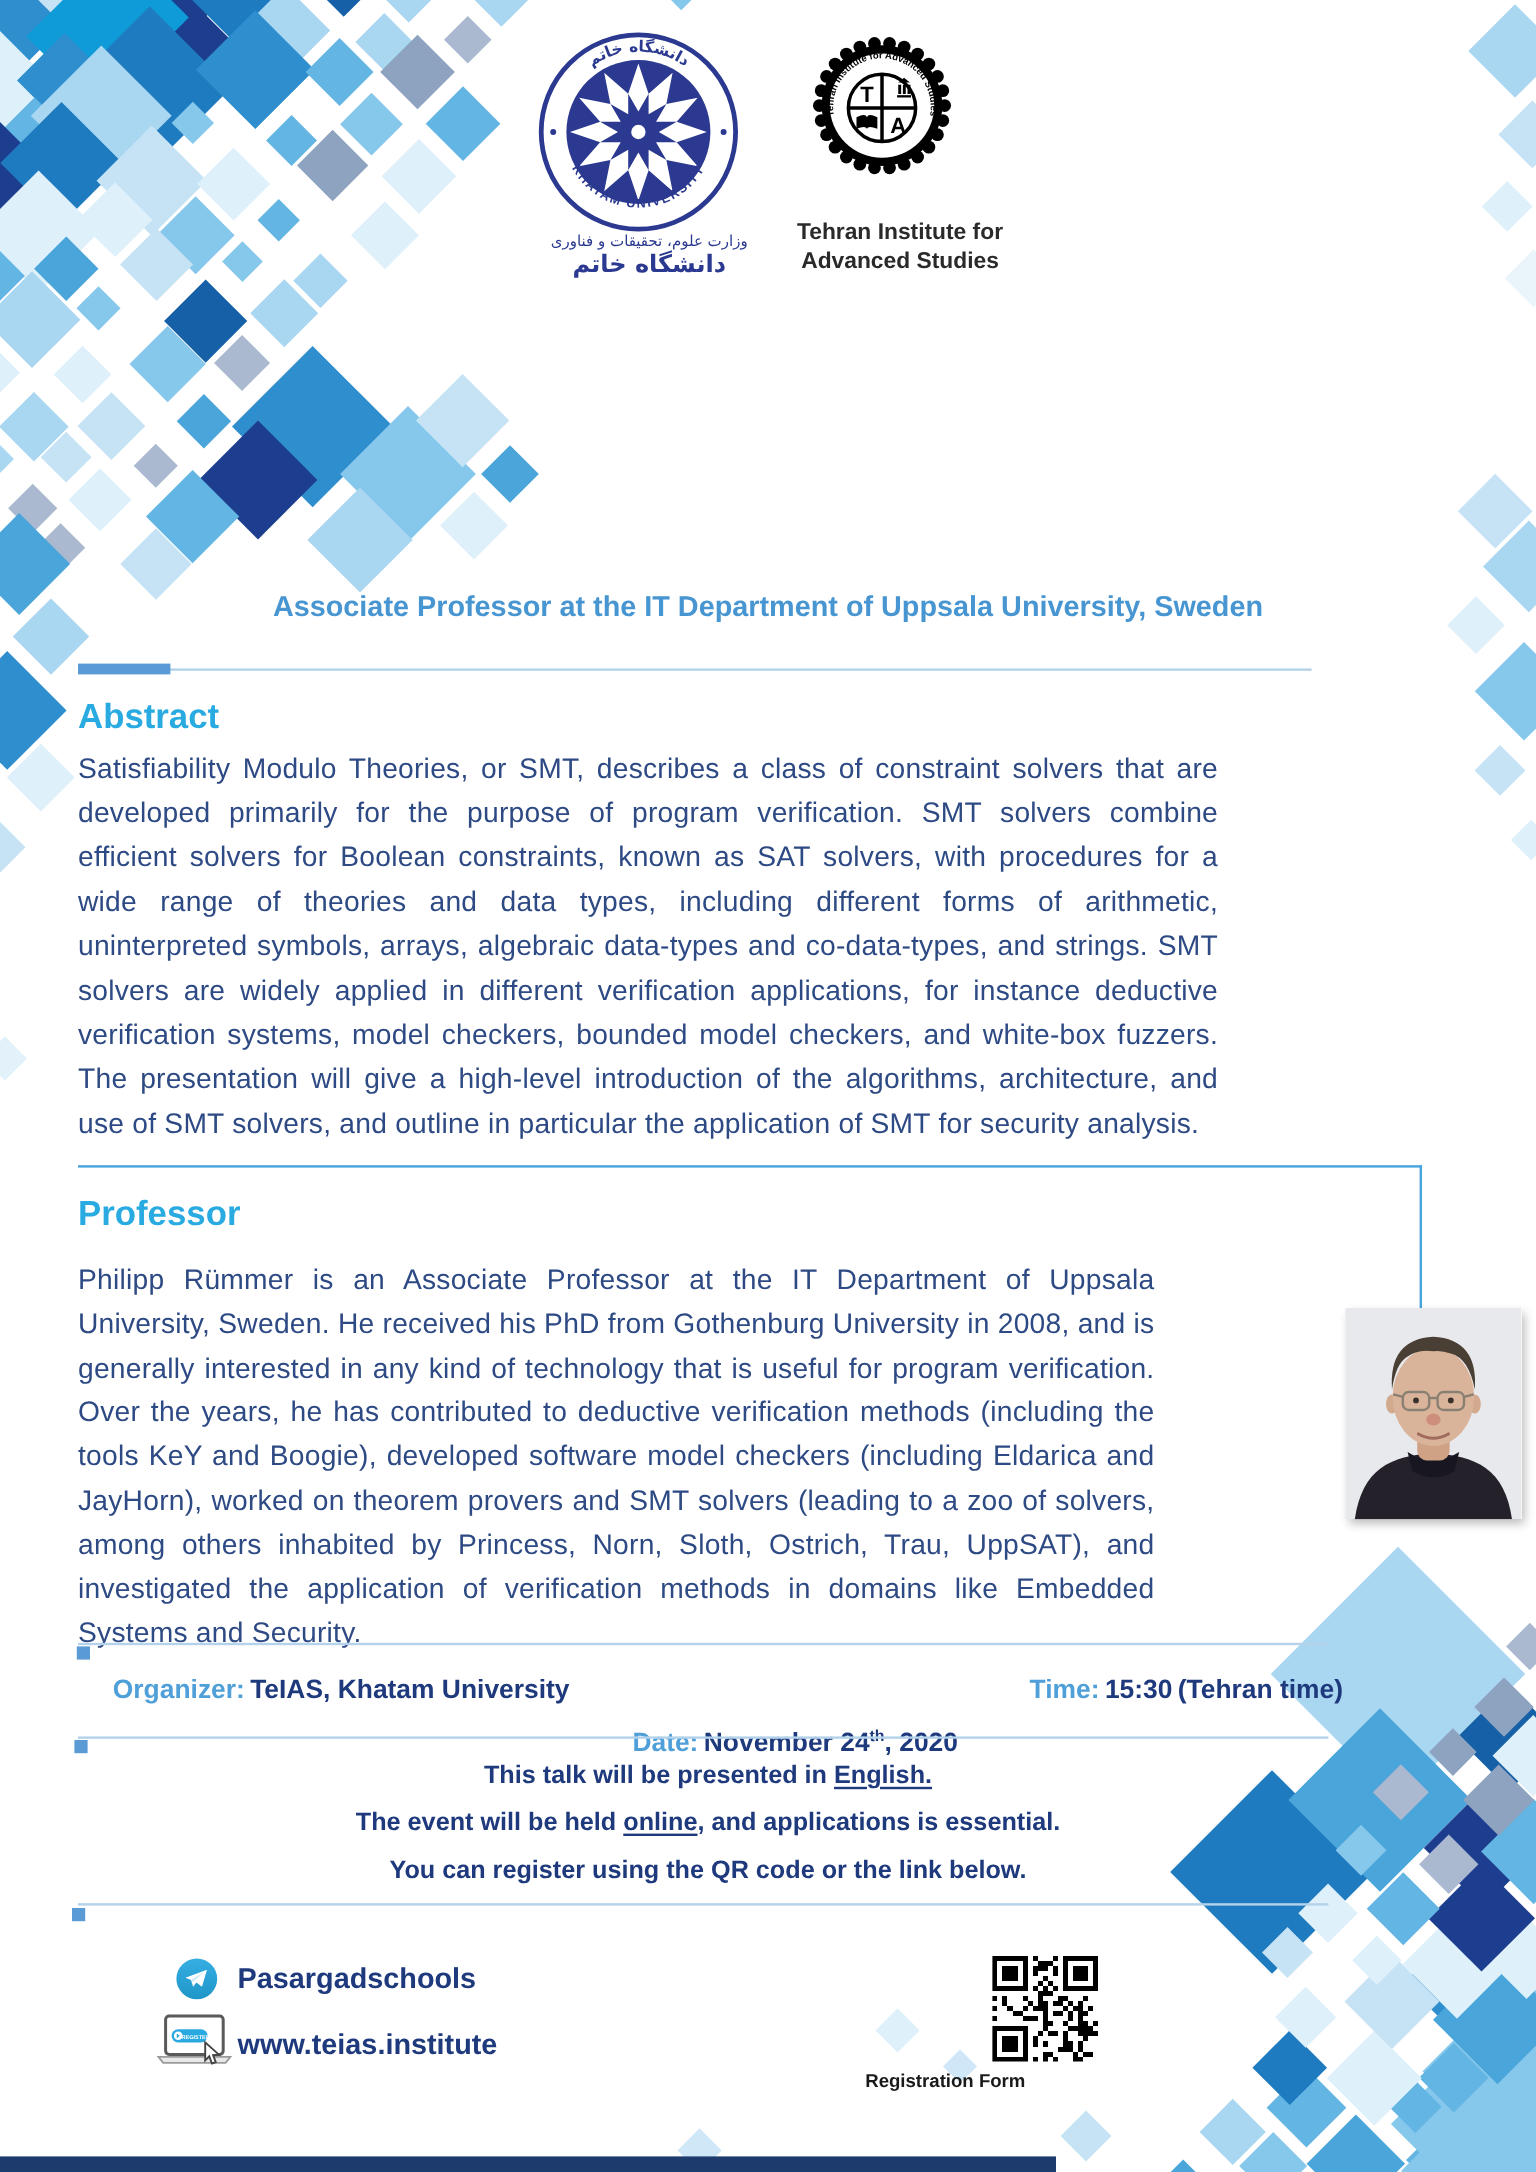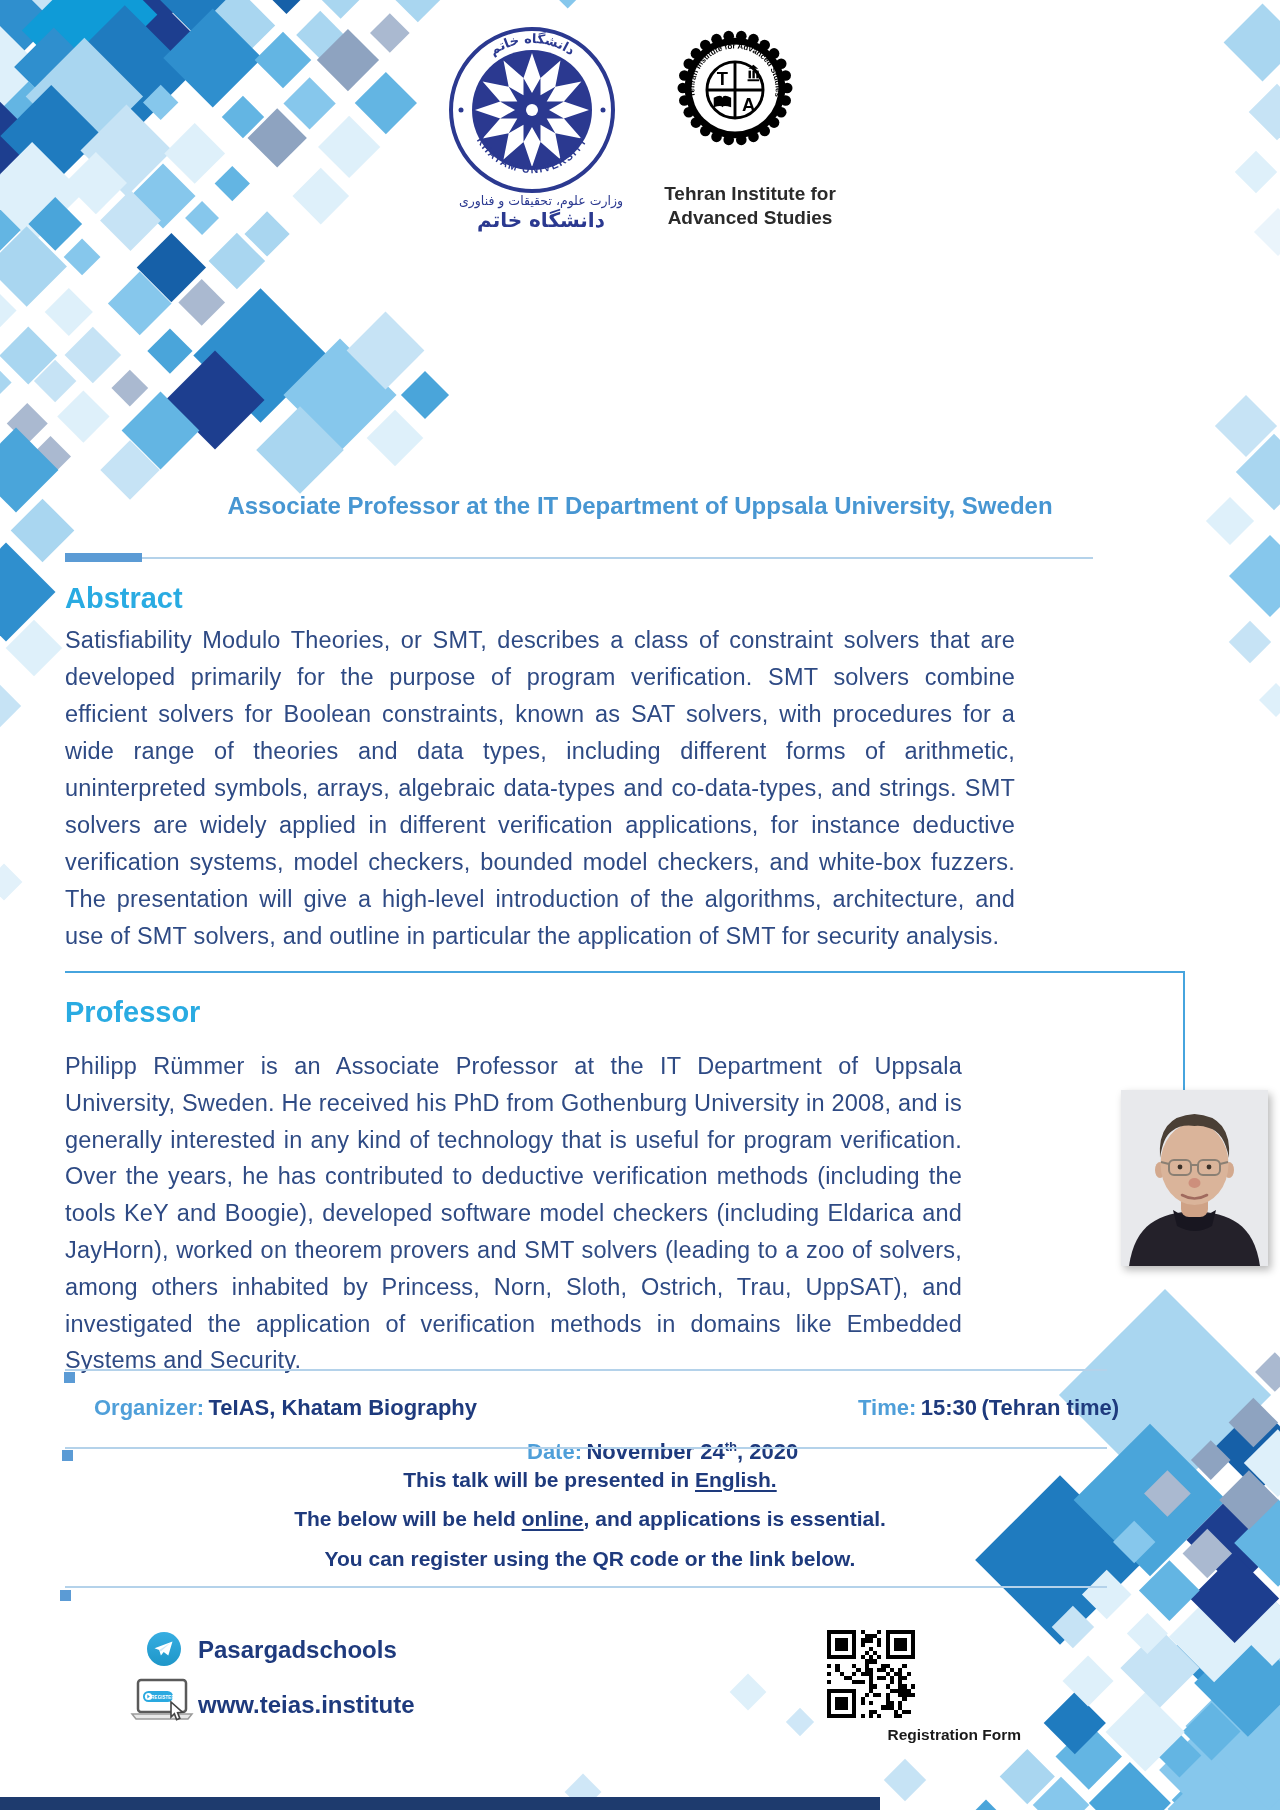--- a/index.html
+++ b/index.html
@@ -17,21 +17,21 @@
   .sechead{font-size:29px;font-weight:bold;color:#29abe2;}
   .bodytext{font-size:23.5px;color:#2e4a84;text-align:justify;letter-spacing:0.2px;}
   .thinline{position:absolute;height:2px;background:#b4d2ea;}
   .accentbar{position:absolute;background:#5b9bd5;}
   .rowlabel{color:#4f9fd9;font-weight:bold;font-size:22px;}
   .rowvalue{color:#1e3a7d;font-weight:bold;font-size:22px;}
   .regline{position:absolute;width:1050px;left:65px;text-align:center;
            font-size:21px;font-weight:bold;color:#1e3a7d;}
   .regline u{text-underline-offset:3px;}
   .linklabel{font-size:24px;font-weight:bold;color:#1e3a7d;}
-  .qrcaption{position:absolute;text-align:right;font-weight:bold;color:#1a1a1a;}
+  .qrcaption{position:absolute;text-align:left;font-weight:bold;color:#1a1a1a;}
   #photo{position:absolute;left:1121px;top:1090px;width:147px;height:176px;
          box-shadow:3px 4px 8px rgba(0,0,0,.28);}
   #bio-box{position:absolute;left:65px;top:971px;width:1118px;height:117px;
            border-top:2px solid #46a4de;border-right:2px solid #46a4de;}
   #bottom-bar{position:absolute;left:0;top:1797px;width:880px;height:13px;background:#1e3b6e;}
   .tg-circle{position:absolute;left:147px;top:1632px;width:34px;height:34px;border-radius:50%;
              background:linear-gradient(180deg,#37aee2,#1e96c8);}
   sup{font-size:60%;}
 </style>
 </head>
@@ -282,40 +282,40 @@
       <circle cx="88" cy="77" r="2.4" fill="#3a3028"></circle>
       <ellipse cx="73.5" cy="93" rx="6" ry="5" fill="#cd8f7c"></ellipse>
       <path d="M61,105 Q73.5,112 86,105" stroke="#a06a5e" stroke-width="2.6" fill="none" stroke-linecap="round"></path>
     </svg>
 
     <div class="thinline" style="left:65px;top:1369px;width:1042px;"></div>
     <div class="accentbar" style="left:64px;top:1372px;width:11px;height:11px;"></div>
 
     <div class="abs" style="left:94px;top:1395px;">
       <span class="rowlabel">Organizer:</span>
-      <span class="rowvalue">TeIAS, Khatam Biography</span>
+      <span class="rowvalue">TeIAS, Khatam University</span>
     </div>
     <div class="abs" style="left:527px;top:1439px;">
       <span class="rowlabel">Date:</span>
       <span class="rowvalue"><span>November 24</span><sup>th</sup><span>, 2020</span></span>
     </div>
     <div class="abs" style="left:858px;top:1395px;">
       <span class="rowlabel">Time:</span>
       <span class="rowvalue">15:30</span>
       <span class="rowvalue">(Tehran time)</span>
     </div>
 
     <div class="thinline" style="left:65px;top:1447px;width:1042px;"></div>
     <div class="accentbar" style="left:62px;top:1450px;width:11px;height:11px;"></div>
 
     <div class="regline" style="top:1468px;">
       <span>This talk will be presented in </span><u>English.</u>
     </div>
     <div class="regline" style="top:1507px;">
-      <span>The below will be held </span><u>online</u><span>, and applications is essential.</span>
+      <span>The event will be held </span><u>online</u><span>, and applications is essential.</span>
     </div>
     <div class="regline" style="top:1547px;">
       <span>You can register using the QR code or the link below.</span>
     </div>
 
     <div class="thinline" style="left:65px;top:1586px;width:1042px;"></div>
     <div class="accentbar" style="left:60px;top:1590px;width:11px;height:11px;"></div>
 
     <div class="tg-circle">
       <svg width="34" height="34" viewBox="0 0 34 34">

